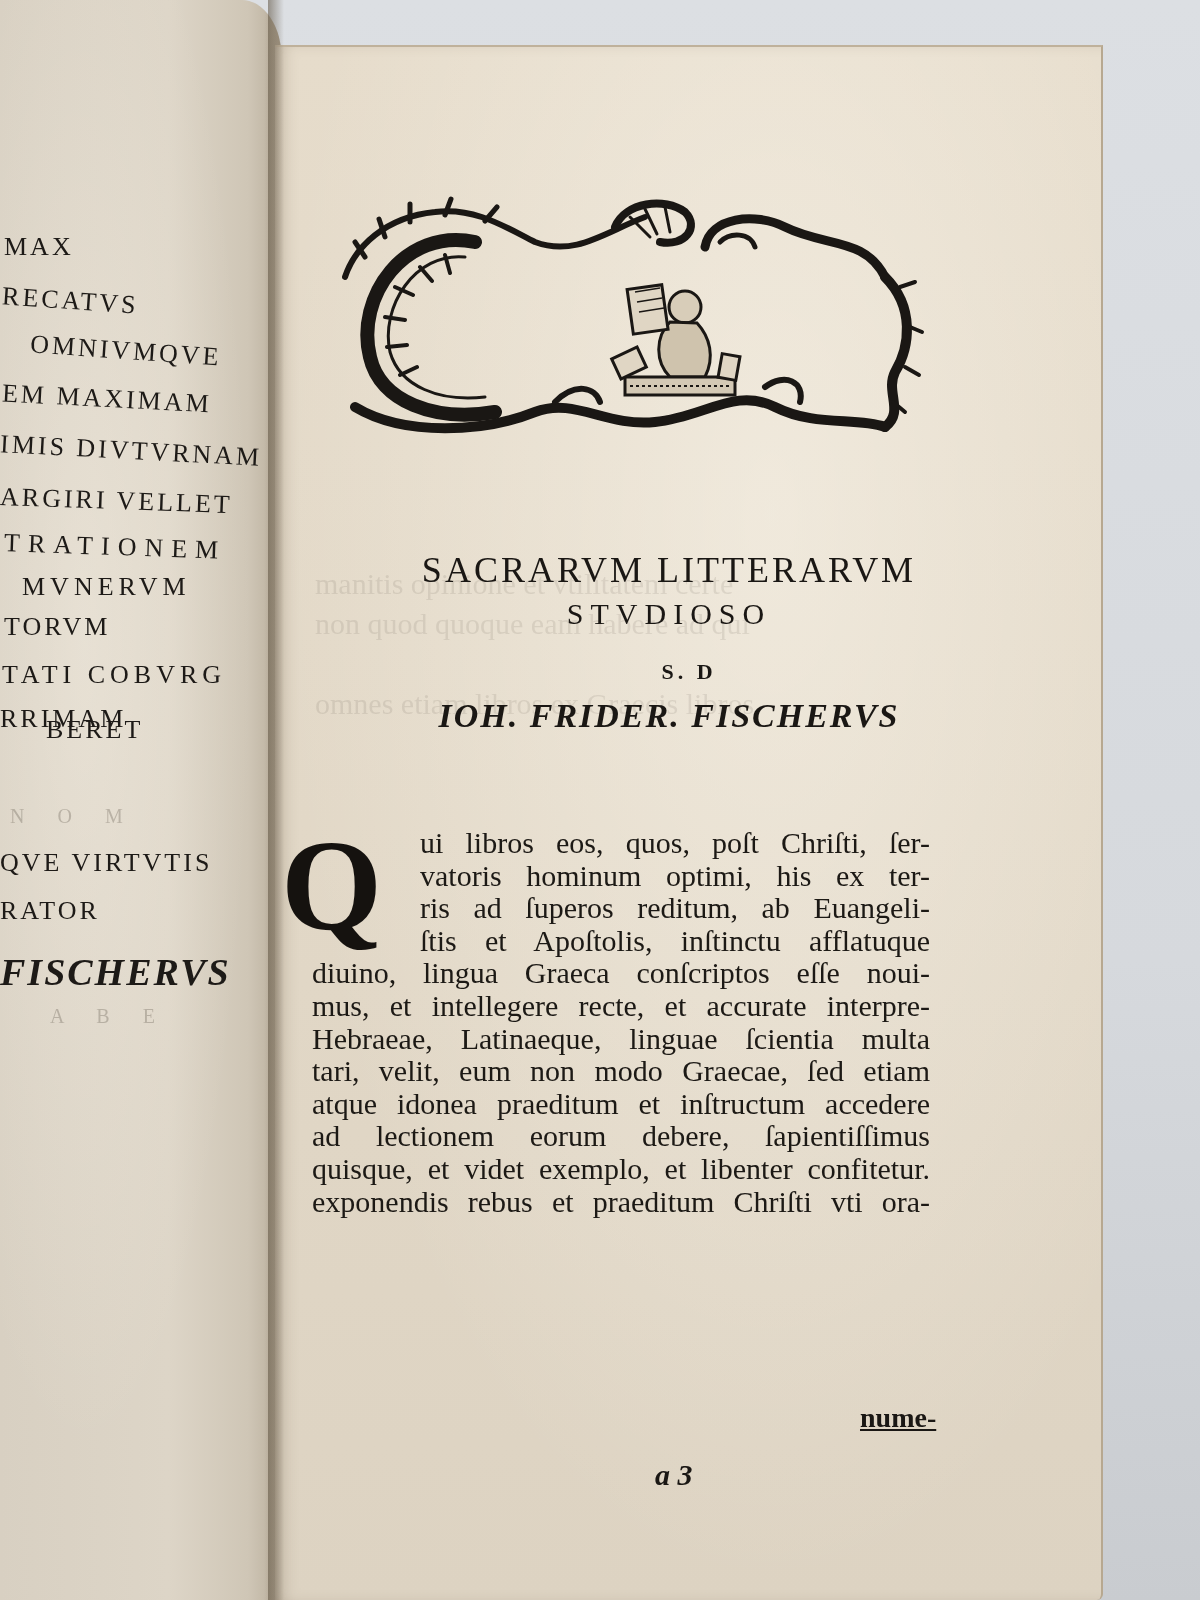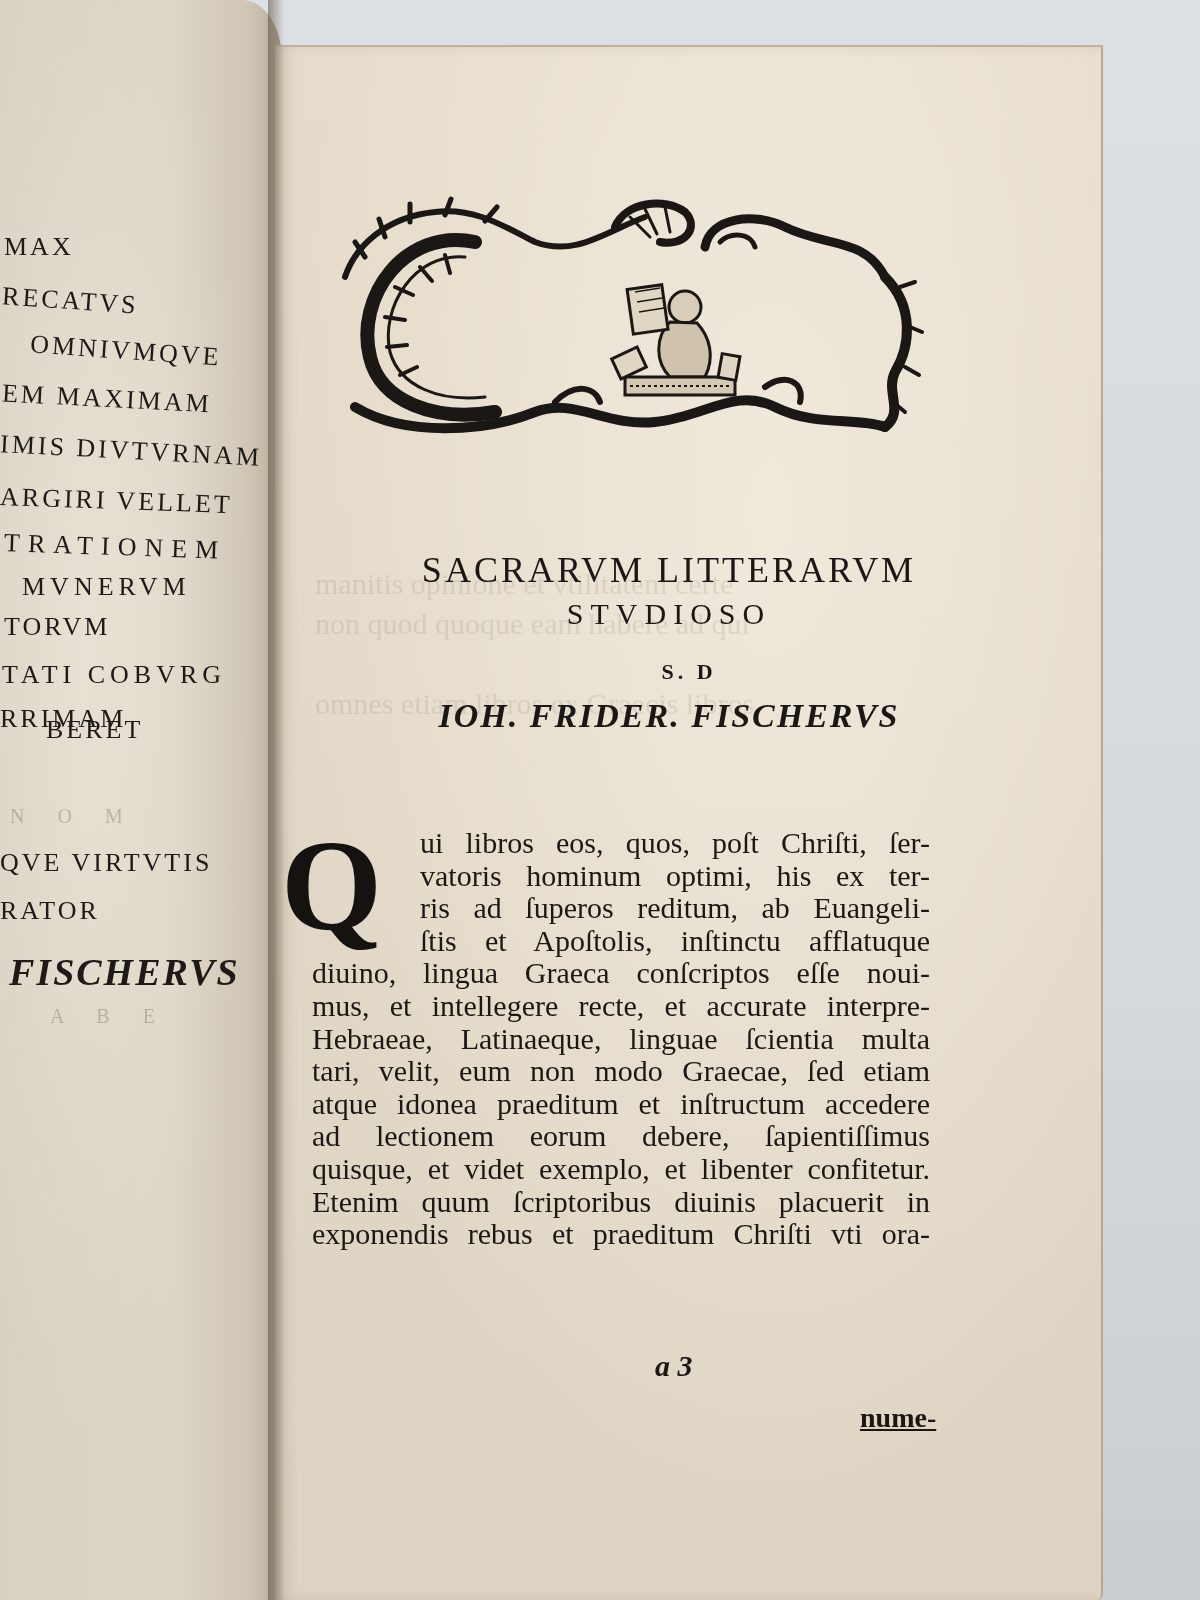--- a/index.html
+++ b/index.html
@@ -19,21 +19,21 @@
       overflow: hidden;
     }
     .left-page::after {
       content: ""; position: absolute; right: 0; top: 0; width: 18px; height: 100%;
       background: linear-gradient(90deg, rgba(120,105,85,0) 0%, rgba(110,95,75,0.35) 100%);
     }
     .left-line {
       position: absolute; white-space: nowrap; color: #1d1a17;
       font-size: 26px; letter-spacing: 3px; font-variant: small-caps;
     }
-    .left-line.italic { font-style: italic; font-size: 38px; letter-spacing: 2px; font-variant: normal; font-weight: bold; margin-left: 9px; }
+    .left-line.italic { font-style: italic; font-size: 38px; letter-spacing: 2px; font-variant: normal; font-weight: bold; }
     .left-line.ghost { color: rgba(60,50,40,0.25); letter-spacing: 14px; font-size: 20px; }
 
     
     .right-page {
       position: absolute; left: 275px; top: 45px; width: 828px; height: 1555px;
       background:
         radial-gradient(ellipse at 60% 30%, rgba(255,252,244,0.45), transparent 70%),
         linear-gradient(180deg, #e6dccb 0%, #e2d8c7 50%, #ddd3c2 100%);
       border-right: 2px solid #b7a890;
       border-top: 2px solid #bfb19b;
@@ -56,21 +56,21 @@
       position: absolute; left: 37px; top: 780px; width: 618px;
       font-size: 30px; line-height: 32.6px; color: #1c1915;
     }
     .body-line { display: block; white-space: nowrap; text-align: justify; text-align-last: justify; height: 32.6px; }
     .body-line.indented { padding-left: 108px; }
     .dropcap {
       position: absolute; left: 6px; top: 783px; width: 100px; height: 120px;
       font-size: 130px; line-height: 110px; font-weight: bold; color: #15120f;
     }
     .footer-sig {
-      position: absolute; top: 1302px; left: 380px; font-size: 30px; font-style: italic; font-weight: bold; color: #1a1714;
+      position: absolute; top: 1411px; left: 380px; font-size: 30px; font-style: italic; font-weight: bold; color: #1a1714;
     }
     .footer-catch {
       position: absolute; top: 1355px; left: 585px; font-size: 28px; font-weight: bold; color: #1a1714; text-decoration: underline;
     }
     .show-through {
       position: absolute; color: rgba(60,50,40,0.10); font-size: 30px; white-space: nowrap;
     }
     .gutter-shadow {
       position: absolute; left: 268px; top: 0; width: 16px; height: 1600px;
       background: linear-gradient(90deg, rgba(90,78,60,0.55), rgba(90,78,60,0));
@@ -155,21 +155,20 @@
     <span class="body-line indented">vatoris hominum optimi, his ex ter-</span>
     <span class="body-line indented">ris ad ſuperos reditum, ab Euangeli-</span>
     <span class="body-line indented">ſtis et Apoſtolis, inſtinctu afflatuque</span>
     <span class="body-line">diuino, lingua Graeca conſcriptos eſſe noui-</span>
     <span class="body-line">mus, et intellegere recte, et accurate interpre-</span>
     <span class="body-line">Hebraeae, Latinaeque, linguae ſcientia multa</span>
     <span class="body-line">tari, velit, eum non modo Graecae, ſed etiam</span>
     <span class="body-line">atque idonea praeditum et inſtructum accedere</span>
     <span class="body-line">ad lectionem eorum debere, ſapientiſſimus</span>
     <span class="body-line">quisque, et videt exemplo, et libenter confitetur.</span>
-    <span class="body-line">Etenim quum ſcriptoribus diuinis placuerit in</span>
     <span class="body-line">exponendis rebus et praeditum Chriſti vti ora-</span>
   </div>
 
   <div class="footer-sig">a 3</div>
   <div class="footer-catch">nume-</div>
 </div>
 
 <div class="gutter-shadow"></div>
 
 </body></html>

